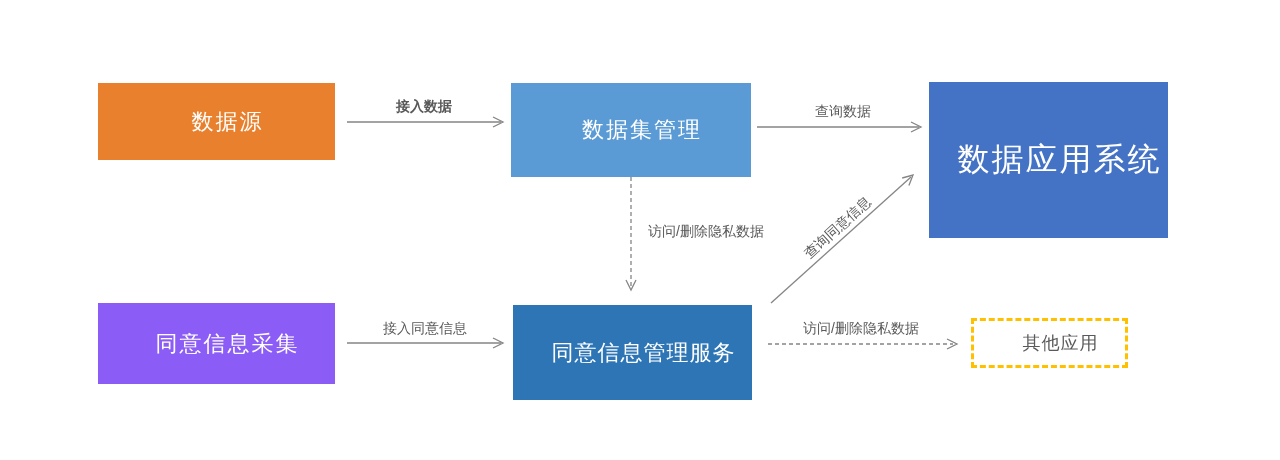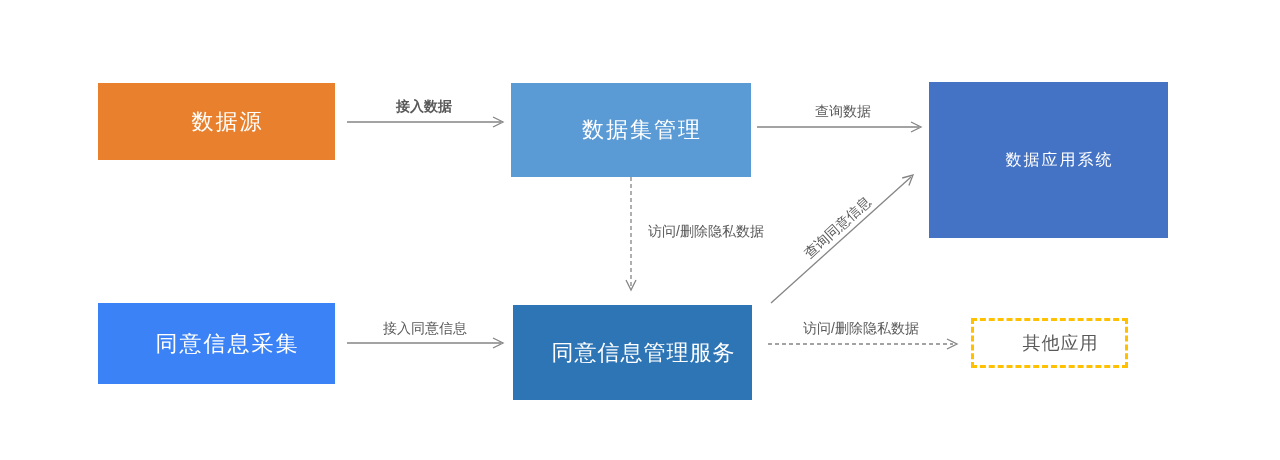--- a/index.html
+++ b/index.html
@@ -28,21 +28,21 @@
     justify-content: center;
     color: #ffffff;
     font-size: 22px;
     letter-spacing: 2px;
     text-align: center;
     padding-left: 22px;
   }
 
   .node-data-source          { left:  98px; top:  83px; width: 237px; height:  77px; }
   .node-dataset-management   { left: 511px; top:  83px; width: 240px; height:  94px; }
-  .node-data-application     { left: 929px; top:  82px; width: 239px; height: 156px; font-size: 16px; }
+  .node-data-application     { left: 929px; top:  82px; width: 239px; height: 156px; font-size: 32px; }
   .node-consent-collection   { left:  98px; top: 303px; width: 237px; height:  81px; }
   .node-consent-management   { left: 513px; top: 305px; width: 239px; height:  95px; letter-spacing: 1px; }
   .node-other-applications   {
     left: 971px; top: 318px; width: 157px; height: 50px;
     background: #ffffff;
     border: 3px dashed #FFC000;
     font-size: 18px;
     letter-spacing: 1px;
   }
 
@@ -110,21 +110,21 @@
   </div>
 
   <div class="node node-dataset-management" style="background: rgb(91, 155, 213);">
     <span>数据集管理</span>
   </div>
 
   <div class="node node-data-application" style="background: rgb(68, 114, 196);">
     <span>数据应用系统</span>
   </div>
 
-  <div class="node node-consent-collection" style="background: #3b82f6;">
+  <div class="node node-consent-collection" style="background: #8b5cf6;">
     <span>同意信息采集</span>
   </div>
 
   <div class="node node-consent-management" style="background: rgb(46, 117, 182);">
     <span>同意信息管理服务</span>
   </div>
 
   <div class="node node-other-applications" style="border-color: rgb(255, 192, 0);">
     <span style="color: rgb(89, 89, 89);">其他应用</span>
   </div>

